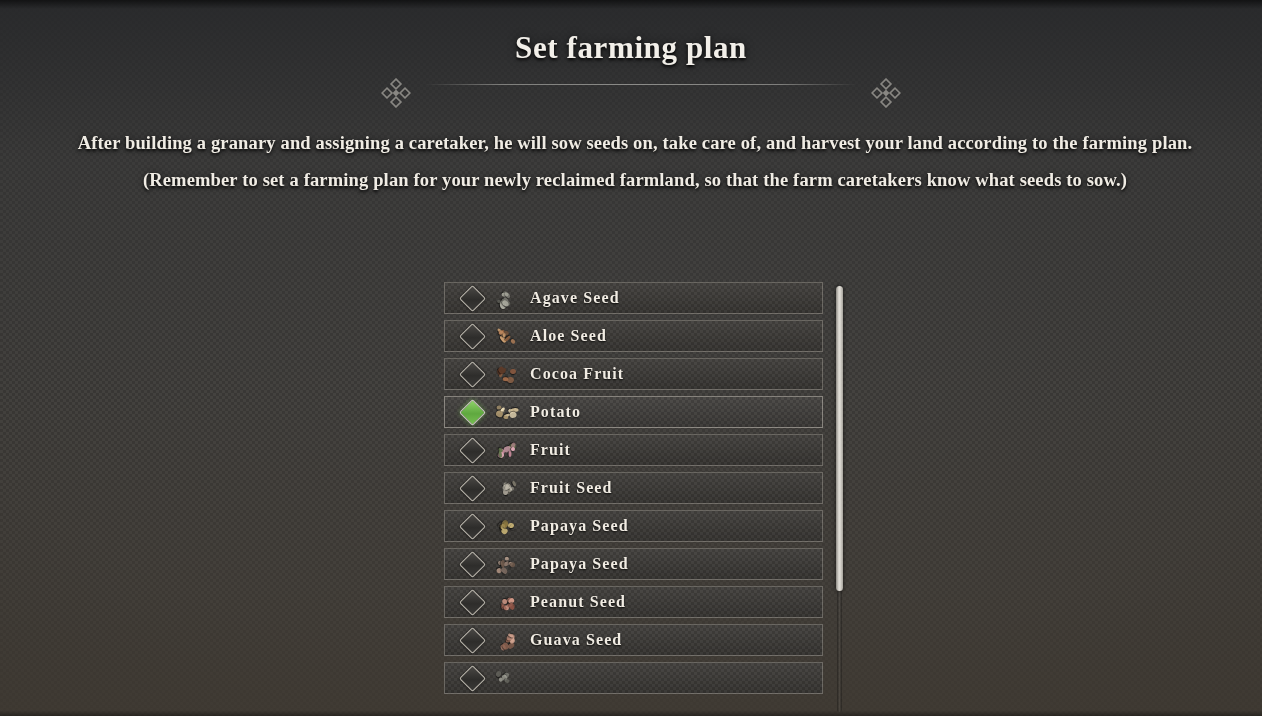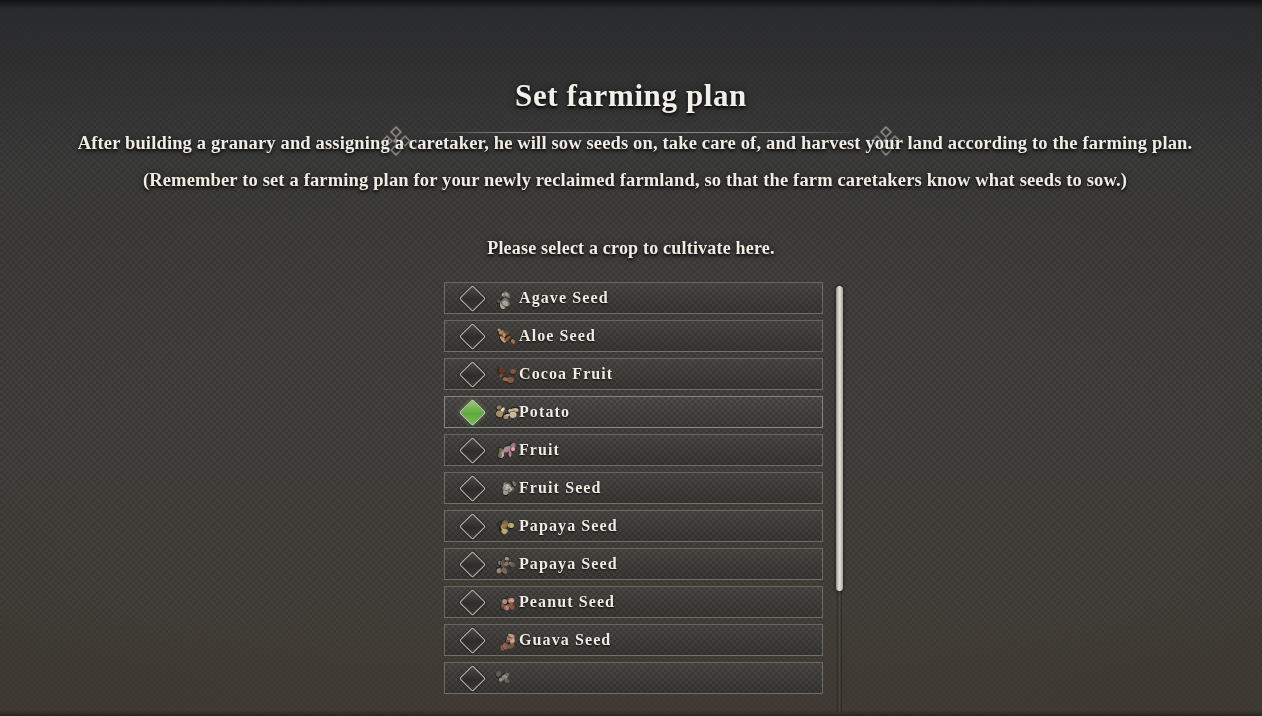--- a/index.html
+++ b/index.html
@@ -54,21 +54,20 @@
     position: absolute; left: 0; right: 0; bottom: 0; height: 6px;
     background: linear-gradient(to top, rgba(0,0,0,0.35), rgba(0,0,0,0.0));
     pointer-events: none;
   }
 
   
   .header {
     position: absolute;
     top: 30px; left: 0; right: 0;
     height: 60px;
-    margin-top: 48px;
   }
 
   .title {
     position: absolute;
     top: 0; left: 0; right: 0;
     text-align: center;
     font-size: 31px;
     font-weight: 700;
     letter-spacing: 0.6px;
     color: #f2efe9;
@@ -190,21 +189,21 @@
     margin-left: 13px;
     flex: 0 0 auto;
   }
   .crop-icon i {
     position: absolute;
     display: block;
     border-radius: 50%;
   }
 
   .crop-label {
-    margin-left: 0;
+    margin-left: 11px;
     font-size: 16px;
     font-weight: 700;
     color: #f1ece3;
     letter-spacing: 1.1px;
     text-shadow: 0 1px 2px rgba(0,0,0,0.9);
     font-family: "Liberation Serif", "DejaVu Serif", serif;
     white-space: nowrap;
   }
 
   
@@ -268,21 +267,20 @@
         </g>
         <rect x="12.6" y="12.6" width="4.8" height="4.8" transform="rotate(45 15 15)" fill="#cfccc4"></rect>
       </svg>
     </div>
   </div>
 
   <div class="desc line1">After building a granary and assigning a caretaker, he will sow seeds on, take care of, and harvest your land according to the farming plan.</div>
 
   <div class="desc line2">(Remember to set a farming plan for your newly reclaimed farmland, so that the farm caretakers know what seeds to sow.)</div>
 
-  <div class="prompt">Please select a crop to cultivate here.</div>
 
   <div class="list-area">
     <div class="list-rows" id="crop-rows">
         <div class="crop-row">
           <div class="diamond"></div>
           <div class="crop-icon">
             <i style="width: 5.8px; height: 4px; left: 7.8px; top: 9.9px; background: rgb(154, 154, 144); opacity: 0.62; transform: rotate(59deg); box-shadow: rgba(0, 0, 0, 0.65) 0px 1px 1px;"></i>
             <i style="width: 7.9px; height: 5.8px; left: 3.7px; top: 13.9px; background: rgb(181, 181, 168); opacity: 0.92; transform: rotate(80deg); box-shadow: rgba(0, 0, 0, 0.65) 0px 1px 1px;"></i>
             <i style="width: 5.2px; height: 5.1px; left: 5.8px; top: 11.4px; background: rgb(111, 112, 103); opacity: 0.8; transform: rotate(119deg); box-shadow: rgba(0, 0, 0, 0.65) 0px 1px 1px;"></i>
             <i style="width: 3.7px; height: 3.8px; left: 8.4px; top: 3px; background: rgb(154, 154, 144); opacity: 0.62; transform: rotate(76deg); box-shadow: rgba(0, 0, 0, 0.65) 0px 1px 1px;"></i>

